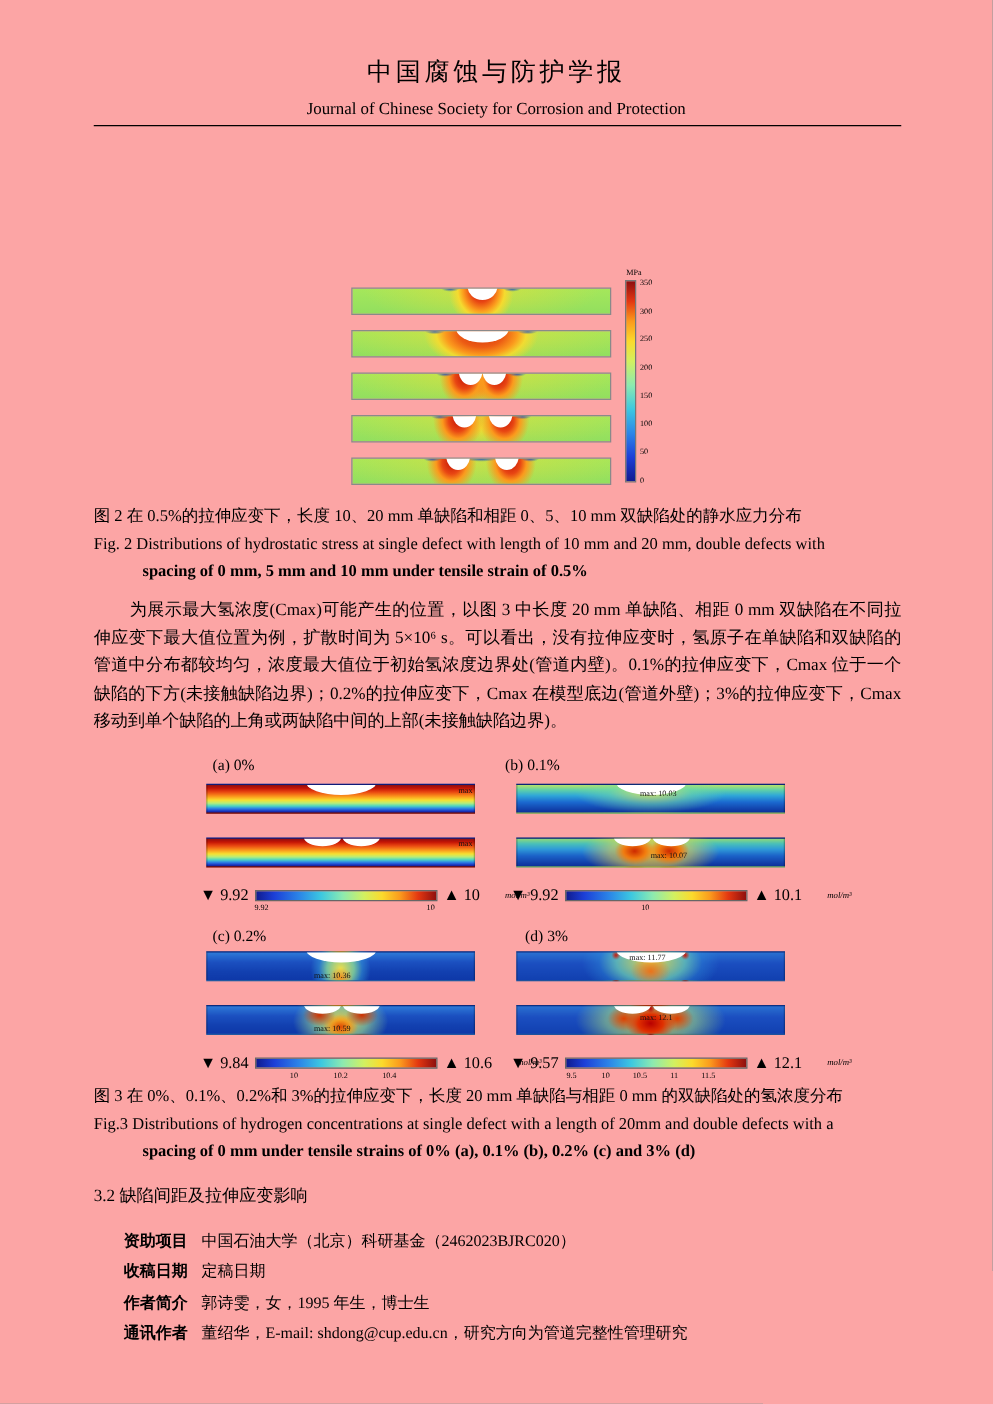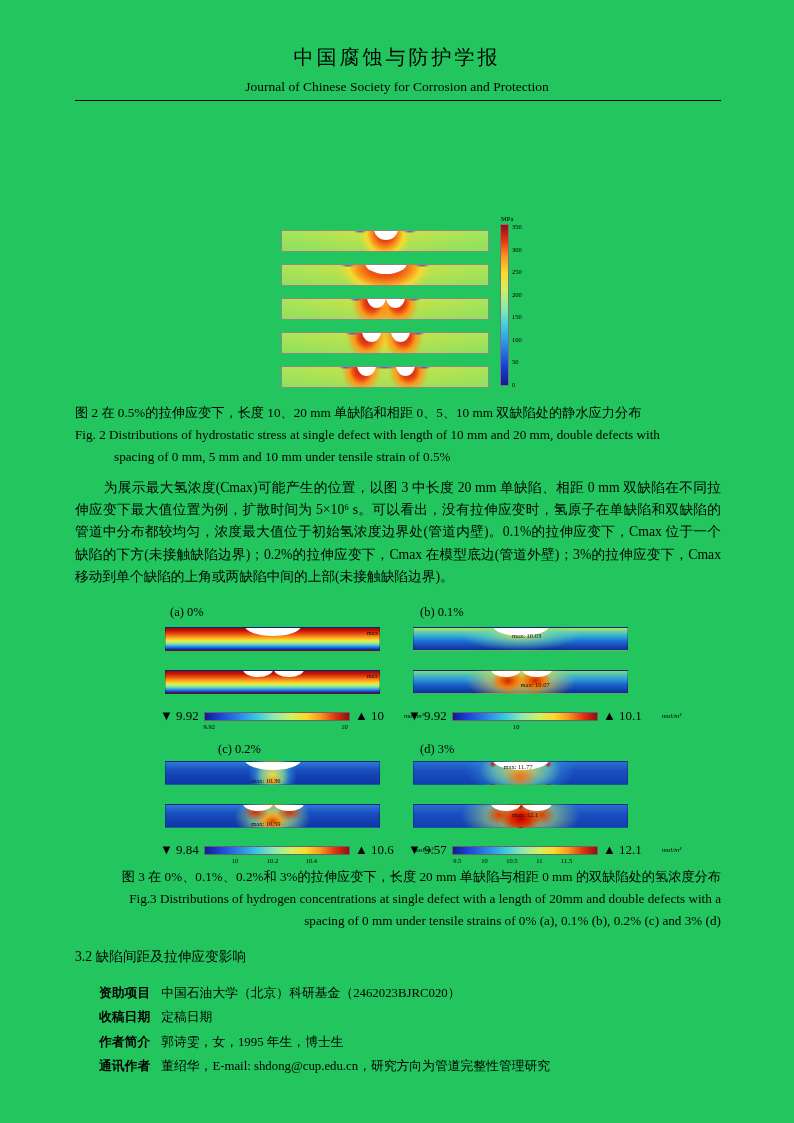--- a/index.html
+++ b/index.html
@@ -1,31 +1,31 @@
 <!DOCTYPE html>
 <html><head>
 <meta charset="utf-8">
 <style>
   html,body{margin:0;padding:0;background:#9a9a9a;}
-  .page{position:relative;width:794px;height:1123px;margin:0 auto;background:#22c55e;
+  .page{position:relative;width:794px;height:1123px;margin:0 auto;background:#fca5a5;
         font-family:"Liberation Serif","DejaVu Serif",serif;color:#000;overflow:hidden;}
   .abs{position:absolute;}
 
   
   .h-zh{top:44px;left:0;width:100%;text-align:center;font-size:20px;letter-spacing:3px;}
   .h-en{top:79px;left:0;width:100%;text-align:center;font-size:13.5px;}
   .rule{top:100px;left:75px;width:646px;height:0;border-top:1px solid #000;}
 
   
   .para{left:75px;width:646px;font-size:13.7px;line-height:22.2px;text-align:justify;}
   .p1{top:104px;}
   .p2{top:477px;text-indent:2.1em;}
   .cap{left:75px;width:646px;font-size:13.2px;line-height:21.8px;}
-  .cap2{top:402px;} .cap3{top:866px;text-align:right;}
-  .cap .ind{padding-left:39px;}
+  .cap2{top:402px;} .cap3{top:866px;}
+  .cap .ind{padding-left:39px;font-weight:bold;}
   .sec{top:948px;left:75px;font-size:13.7px;}
   .fns{top:981px;left:99px;width:600px;font-size:12.8px;line-height:24.4px;}
   .fnlabel{font-weight:bold;margin-right:11px;}
 
   
   .f2wrap{top:230px;left:281px;}
   .f2s{position:relative;width:208px;height:22px;margin-bottom:12px;
        border:1px solid #8a8a8a;box-sizing:border-box;overflow:hidden;}
   .v1{background:
       radial-gradient(ellipse 9px 3px at 38% 0%, rgba(20,70,200,.9), rgba(20,70,200,0) 80%),
@@ -73,21 +73,21 @@
   .f2cb{top:215px;left:500px;width:60px;}
   .f2cb .u{display:block;font-size:6.5px;margin:0 0 2px 1px;}
   .f2cb .row{display:flex;gap:3px;}
   .bar-v{width:9px;height:162px;border:1px solid #777;box-sizing:border-box;
          background:linear-gradient(180deg,#8f0f0f 0%,#e33711 10%,#fb9a1d 20%,#fbda2c 30%,#d2f060 40%,#8ceab0 52%,#3cc8e0 64%,#2b86e8 76%,#1c3fd8 88%,#101c8f 100%);}
   .vticks{display:flex;flex-direction:column;justify-content:space-between;height:164px;font-size:6.5px;line-height:6.5px;}
 
   
   .fig3{top:600px;left:0;width:794px;height:268px;}
   .sublabel{position:absolute;font-size:12.5px;}
-  .la{left:170px;top:5px;} .lb{left:420px;top:5px;} .lc{left:170px;top:142px;margin-left:48px;} .ld{left:420px;top:142px;font-family:Liberation Serif, serif;}
+  .la{left:170px;top:5px;} .lb{left:404px;top:5px;} .lc{left:170px;top:142px;} .ld{left:420px;top:142px;font-family:Liberation Serif, serif;}
   .f3s{position:absolute;width:215px;height:24px;overflow:hidden;
        border:1px solid rgba(0,0,0,.25);box-sizing:border-box;}
   .sa1{left:165px;top:27px;} .sa2{left:165px;top:70px;}
   .sb1{left:413px;top:27px;} .sb2{left:413px;top:70px;}
   .sc1{left:165px;top:161px;} .sc2{left:165px;top:204px;}
   .sd1{left:413px;top:161px;} .sd2{left:413px;top:204px;}
 
   .bg-a{background:linear-gradient(180deg,#8f0f0f 0%,#c41405 12%,#ea4911 26%,#fb9a1d 42%,#f8e030 55%,#b8ee78 66%,#4fd8c0 76%,#2b7fe8 86%,#1b35c0 95%,#121c90 100%);}
   .bg-b1{background:
       radial-gradient(ellipse 60px 16px at 50% 30%, rgba(230,230,90,.85) 0%, rgba(120,220,160,.5) 55%, rgba(0,0,0,0) 100%),

